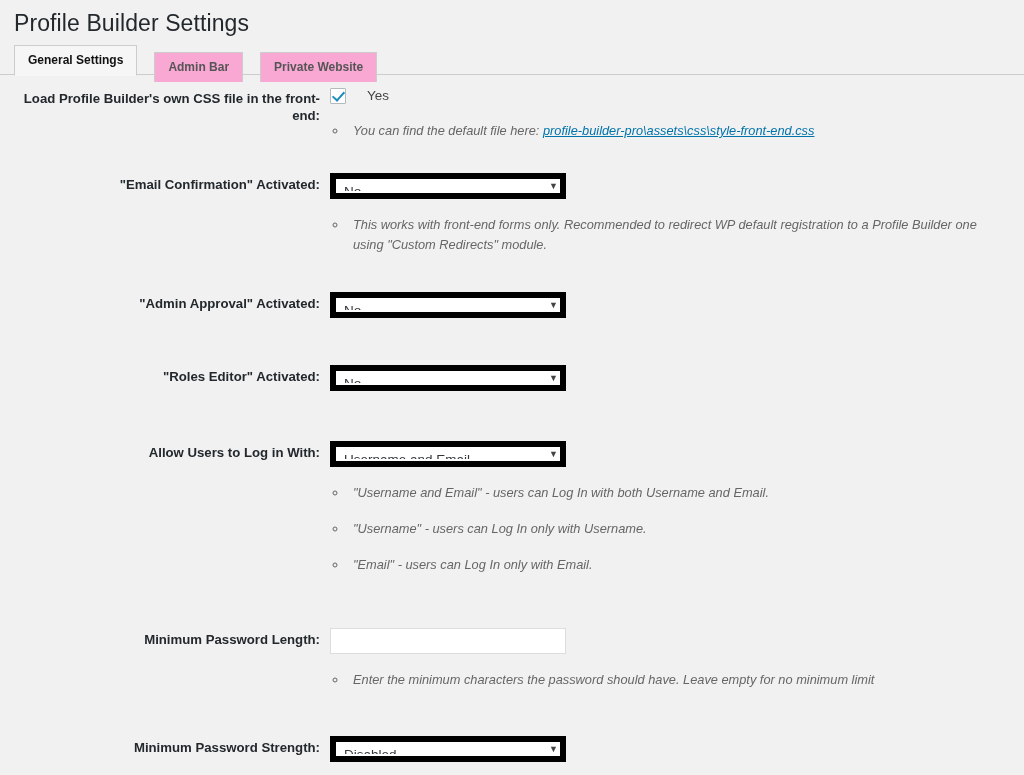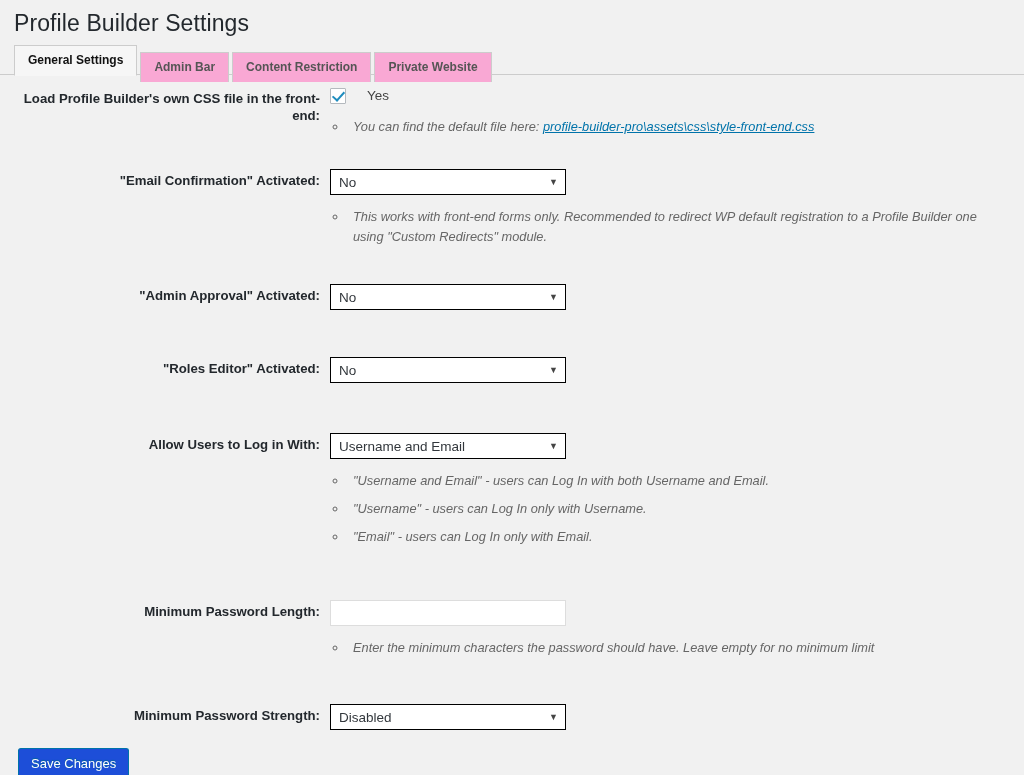--- a/index.html
+++ b/index.html
@@ -38,21 +38,21 @@
     margin: 5px 0 0 0;
     padding: 0 0 0 14px;
     height: 28px;
     border-bottom: 1px solid #ccc;
     width: 1024px;
   }
   .nav-tabs .tab-strip {
     display: flex;
     align-items: flex-end;
     height: 28px;
-    gap: 0;
+    gap: 14px;
   }
   .nav-tab {
     display: inline-block;
     font-size: 12px;
     font-weight: bold;
     line-height: 22px;
     padding: 3px 13px 4px 13px;
     background: #f9a8d4;
     border: 1px solid #ccc;
     border-bottom: none;
@@ -114,21 +114,21 @@
     -webkit-appearance: none;
     -moz-appearance: none;
     appearance: none;
     width: 236px;
     height: 26px;
     padding: 2px 22px 2px 8px;
     font-size: 13.5px;
     font-family: "Liberation Sans", sans-serif;
     color: #32373c;
     background: #fff;
-    border: 1px solid #000000;
+    border: 6px solid #000000;
     border-radius: 0;
     box-shadow: none;
     line-height: 22px;
   }
   .select-wrap {
     position: relative;
     display: inline-block;
   }
   .select-wrap .arrow {
     position: absolute;
@@ -193,21 +193,21 @@
     margin: 12px 0 0 0;
     padding: 0 0 0 18px;
     max-width: 660px;
   }
   ul.pb-desc.wide { max-width: 648px; }
   ul.pb-desc li {
     font-size: 12.8px;
     font-style: italic;
     color: #666;
     line-height: 1.55;
-    margin: 8px 0 5px 0;
+    margin: 16px 0 5px 0;
     padding-left: 5px;
   }
   ul.pb-desc li:last-child { margin-bottom: 0; }
   ul.pb-desc a {
     color: #0073aa;
     text-decoration: underline;
     font-style: italic;
   }
 
   
@@ -235,21 +235,20 @@
 <body>
 
 <div class="page-wrap">
 
   <h1 class="page-title">Profile Builder Settings</h1>
 
   <div class="nav-tabs">
     <div class="tab-strip">
       <a href="#" class="nav-tab active">General Settings</a>
       <a href="#" class="nav-tab">Admin Bar</a>
-      <a href="#" class="nav-tab">Content Restriction</a>
       <a href="#" class="nav-tab">Private Website</a>
     </div>
   </div>
 
   <table class="form-table">
     <tbody>
 
       <tr class="row-css">
         <th>Load Profile Builder's own CSS file in the front-end:</th>
         <td>

